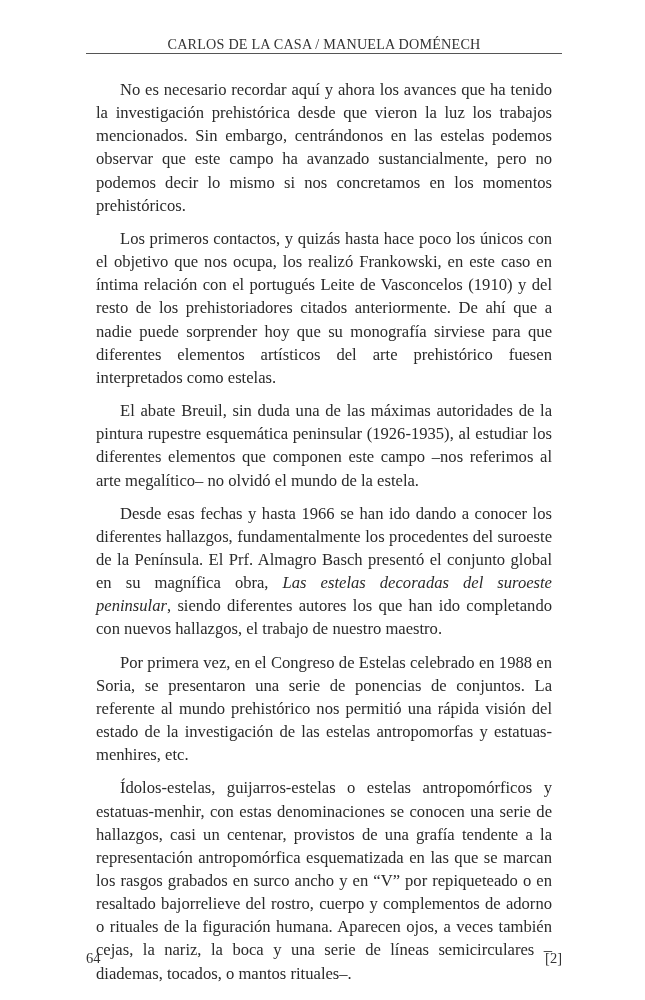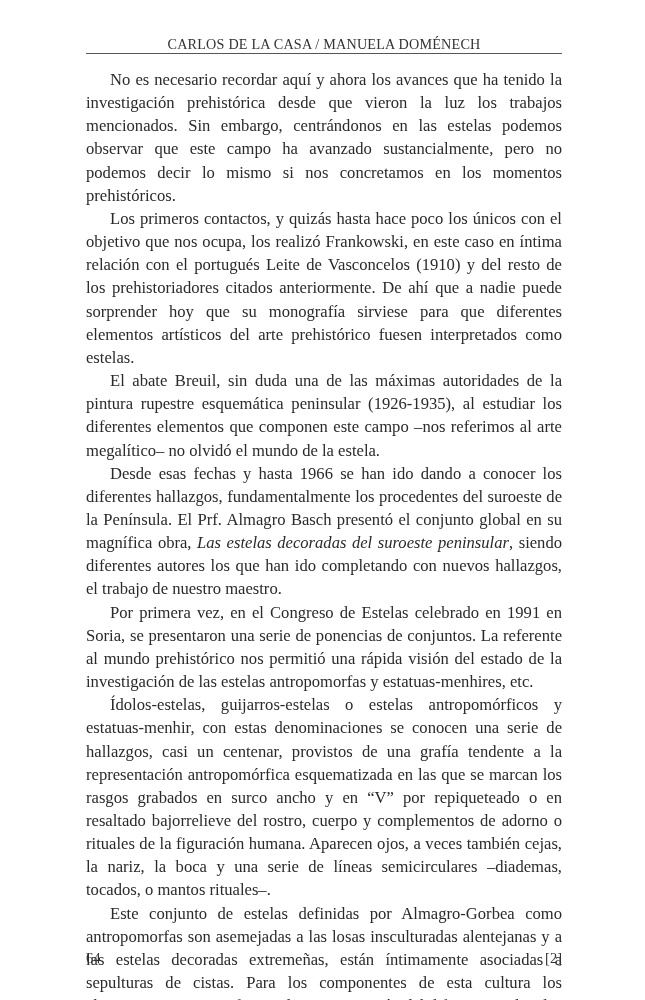--- a/index.html
+++ b/index.html
@@ -4,38 +4,38 @@
 <style>
   html, body { margin: 0; padding: 0; background: #ffffff; }
   body { width: 645px; height: 1000px; position: relative; overflow: hidden; }
   .page { position: absolute; left: 86px; top: 0; width: 476px; height: 932px; color: #2a2a2a;
           font-family: "Liberation Serif", "DejaVu Serif", serif; }
   .running-head { position: absolute; top: 36px; left: 0; width: 476px; text-align: center;
           font-size: 14.2px; letter-spacing: 0.2px; color: #333; }
   .head-rule { position: absolute; top: 53px; left: 0; width: 476px; height: 0; border-top: 1px solid #555; }
   .body-text { position: absolute; top: 68px; left: 0; width: 476px; font-size: 16.6px; line-height: 23.15px;
           text-align: justify; hyphens: manual; }
-  .body-text p { margin: 0; text-indent: 24px; }
+  .body-text p { margin: 10px; text-indent: 24px; }
   .body-text em { }
   .folio { position: absolute; top: 950px; font-size: 14.5px; color: #333; }
   .folio-left { left: 0; }
   .folio-right { right: 0; }
 </style>
 </head>
 <body>
 
 <div class="page">
   <div class="running-head">CARLOS DE LA CASA / MANUELA DOMÉNECH</div>
   <div class="head-rule"></div>
 
   <div class="body-text" id="body-text">
       <p><span>No es necesario recordar aquí y ahora los avances que ha tenido la investigación prehistórica desde que vieron la luz los trabajos mencionados. Sin embargo, centrándonos en las estelas podemos observar que este campo ha avanzado sustancialmente, pero no podemos decir lo mismo si nos concretamos en los momentos prehistóricos.</span></p>
       <p><span>Los primeros contactos, y quizás hasta hace poco los únicos con el objetivo que nos ocupa, los realizó Frankowski, en este caso en íntima relación con el portugués Leite de Vasconcelos (1910) y del resto de los prehistoriadores citados anteriormente. De ahí que a nadie puede sorprender hoy que su monografía sirviese para que diferentes elementos artísticos del arte prehistórico fuesen interpretados como estelas.</span></p>
       <p><span>El abate Breuil, sin duda una de las máximas autoridades de la pintura rupestre esquemática peninsular (1926-1935), al estudiar los diferentes elementos que componen este campo –nos referimos al arte megalítico– no olvidó el mundo de la estela.</span></p>
       <p><span>Desde esas fechas y hasta 1966 se han ido dando a conocer los diferentes hallazgos, fundamentalmente los procedentes del suroeste de la Península. El Prf. Almagro Basch presentó el conjunto global en su magnífica obra, </span><em>Las estelas decoradas del suroeste peninsular</em><span>, siendo diferentes autores los que han ido completando con nuevos hallazgos, el trabajo de nuestro maestro.</span></p>
-      <p><span>Por primera vez, en el Congreso de Estelas celebrado en 1991 en Soria, se presentaron una serie de ponencias de conjuntos. La referente al mundo prehistórico nos permitió una rápida visión del estado de la investigación de las estelas antropomorfas y estatuas-menhires, etc.</span></p>
+      <p><span>Por primera vez, en el Congreso de Estelas celebrado en 1988 en Soria, se presentaron una serie de ponencias de conjuntos. La referente al mundo prehistórico nos permitió una rápida visión del estado de la investigación de las estelas antropomorfas y estatuas-menhires, etc.</span></p>
       <p><span>Ídolos-estelas, guijarros-estelas o estelas antropomórficos y estatuas-menhir, con estas denominaciones se conocen una serie de hallazgos, casi un centenar, provistos de una grafía tendente a la representación antropomórfica esquematizada en las que se marcan los rasgos grabados en surco ancho y en “V” por repiqueteado o en resaltado bajorrelieve del rostro, cuerpo y complementos de adorno o rituales de la figuración humana. Aparecen ojos, a veces también cejas, la nariz, la boca y una serie de líneas semicirculares –diademas, tocados, o mantos rituales–.</span></p>
       <p><span>Este conjunto de estelas definidas por Almagro-Gorbea como antropomorfas son asemejadas a las losas insculturadas alentejanas y a las estelas decoradas extremeñas, están íntimamente asociadas a sepulturas de cistas. Para los componentes de esta cultura los elementos antropomorfos son la representación del difunto sacralizados con una divinidad, y a decir de Almagro-Gorbea se ajustaría a una sociedad jerárquica y minera.</span></p>
     </div>
 
   <div class="folio folio-left">64</div>
   <div class="folio folio-right">[2]</div>
 </div>
 
 </body></html>

